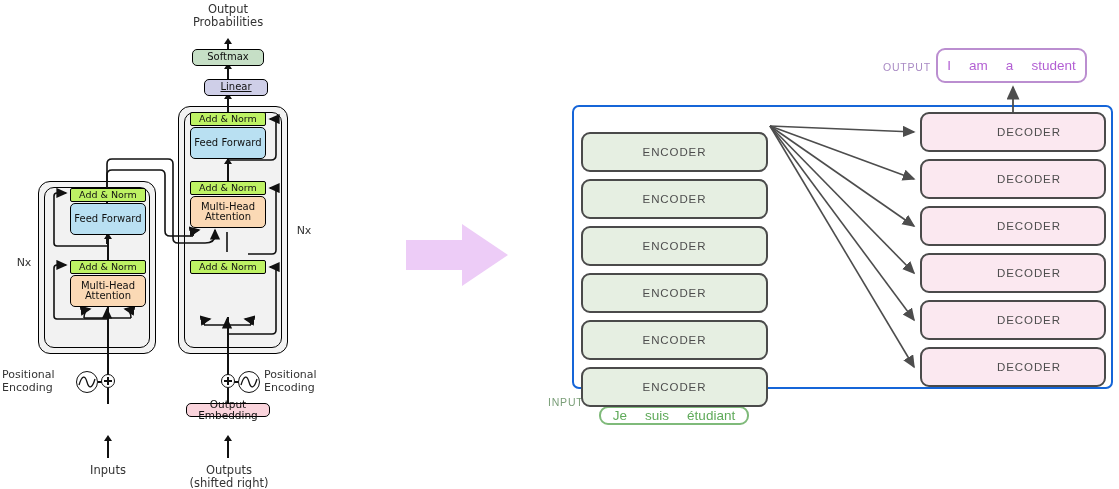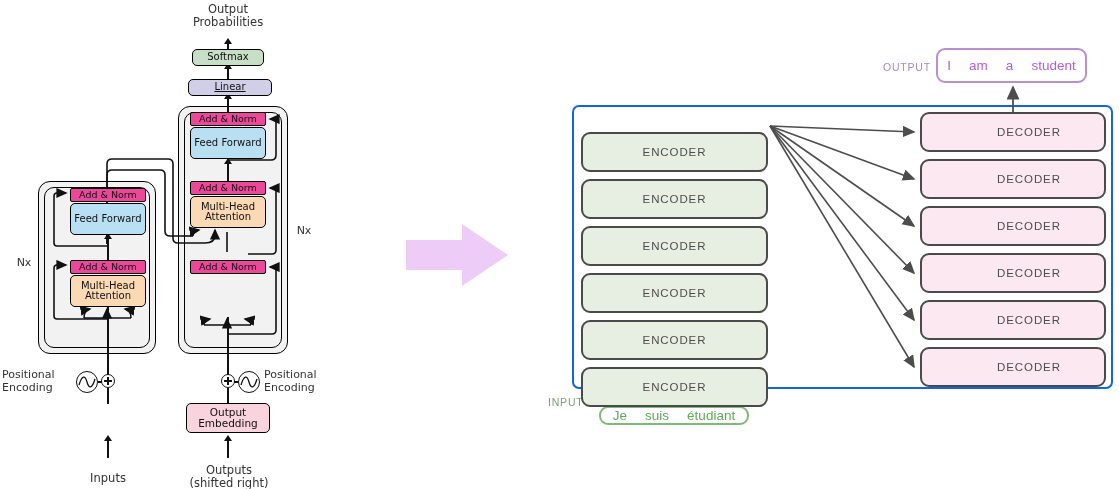--- a/index.html
+++ b/index.html
@@ -11,21 +11,21 @@
 
   .tbox{
     position:absolute;box-sizing:border-box;
     border:1.6px solid #000;border-radius:5px;
     display:flex;align-items:center;justify-content:center;
     text-align:center;line-height:1.05;
     font-family:"DejaVu Sans",sans-serif;
     color:#111;font-size:10px;
     z-index:6;
   }
-  .tbox.addnorm{background:#ec4899;border-radius:2px;}
+  .tbox.addnorm{background:#bef264;border-radius:2px;}
   .tbox.ff{background:#b9e0f2;}
   .tbox.mha{background:#fbd9b5;}
   .tbox.emb{background:#fad4dc;}
   .tbox.softmax{background:#c6dfc6;}
   .tbox.linear{background:#cfcfe8;}
 
   .shell{
     position:absolute;box-sizing:border-box;
     background:#f2f2f2;border:1.8px solid #000;border-radius:12px;
     z-index:2;
@@ -107,21 +107,21 @@
 Probabilities</div>
 
     <div class="wire v" style="left:227.2px;top:42px;height:18px;"></div>
     <div class="arrowup" style="left:224px;top:38px;"></div>
 
     <div class="tbox softmax" style="left:192px;top:49px;width:72px;height:17px;">Softmax</div>
 
     <div class="wire v" style="left:227.2px;top:66px;height:13px;"></div>
     <div class="arrowup" style="left:224px;top:63px;"></div>
 
-    <div class="tbox linear" style="left:188px;top:79px;width:84px;height:17px;text-decoration:underline;">Linear</div>
+    <div class="tbox linear" style="left:204px;top:79px;width:64px;height:17px;text-decoration:underline;">Linear</div>
 
     <div class="shell" style="left:178px;top:106px;width:110px;height:248px;"></div>
     <div class="innershell" style="left:184px;top:112px;width:98px;height:236px;border-radius:10px;"></div>
 
     <div class="wire v" style="left:227.2px;top:96px;height:24px;"></div>
     <div class="arrowup" style="left:224px;top:93px;"></div>
 
     <div class="tbox addnorm" style="left:190px;top:112px;width:76px;height:14px;font-size:9.5px;">Add &amp; Norm</div>
     <div class="tbox ff" style="left:190px;top:127px;width:76px;height:32px;">Feed
 Forward</div>
@@ -160,32 +160,32 @@
       <path d="M3,14 C6,4 9,4 11,11 C13,18 16,18 19,8" fill="none" stroke="#111" stroke-width="1.3"></path>
     </svg>
     <div class="circ plus" style="left:101px;top:374px;width:14px;height:14px;"></div>
     <div class="wire h" style="left:98px;top:381px;width:4px;"></div>
     <div class="tlabel" style="left:2px;top:369px;width:72px;font-size:11px;text-align:left;">Positional
 Encoding</div>
 
     <div class="wire v" style="left:107.2px;top:388px;height:16px;"></div>
     <div class="wire v" style="left:107.2px;top:440px;height:18px;"></div>
     <div class="arrowup" style="left:104px;top:435px;"></div>
-    <div class="tlabel" style="left:67px;top:464px;width:82px;font-size:11.5px;margin-top:8px;">Inputs</div>
+    <div class="tlabel" style="left:67px;top:464px;width:82px;font-size:11.5px;">Inputs</div>
 
     <div class="circ" style="left:238px;top:371px;width:22px;height:22px;"></div>
     <svg class="overlay" width="22" height="22" style="left:238px;top:371px;z-index:7;">
       <path d="M3,14 C6,4 9,4 11,11 C13,18 16,18 19,8" fill="none" stroke="#111" stroke-width="1.3"></path>
     </svg>
     <div class="circ plus" style="left:221px;top:374px;width:14px;height:14px;"></div>
     <div class="wire h" style="left:234px;top:381px;width:5px;"></div>
     <div class="tlabel" style="left:264px;top:369px;width:74px;font-size:11px;text-align:left;">Positional
 Encoding</div>
 
-    <div class="tbox emb" style="left:186px;top:403px;width:84px;height:30px;font-size:10.5px;">Output
+    <div class="tbox emb" style="left:186px;top:403px;width:84px;height:14px;font-size:10.5px;">Output
 Embedding</div>
     <div class="wire v" style="left:227.2px;top:388px;height:16px;"></div>
     <div class="wire v" style="left:227.2px;top:440px;height:18px;"></div>
     <div class="arrowup" style="left:224px;top:435px;"></div>
     <div class="tlabel" style="left:183px;top:464px;width:92px;font-size:11.5px;">Outputs
 (shifted right)</div>
 
     <svg class="overlay" width="340" height="489" style="z-index:5;">
       <defs>
         <marker id="ah" markerWidth="7" markerHeight="7" refX="6" refY="3.2" orient="auto">

